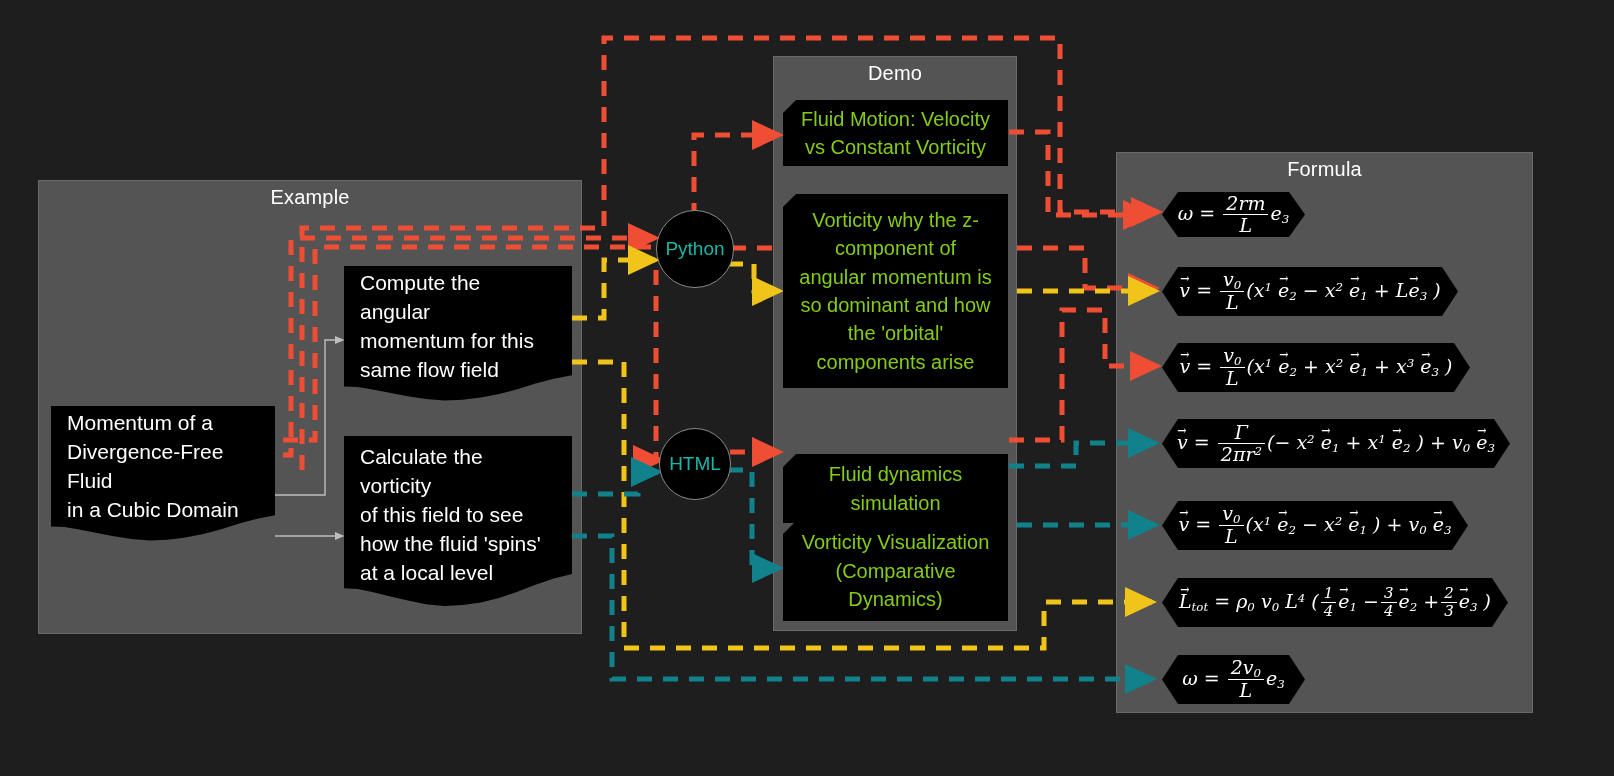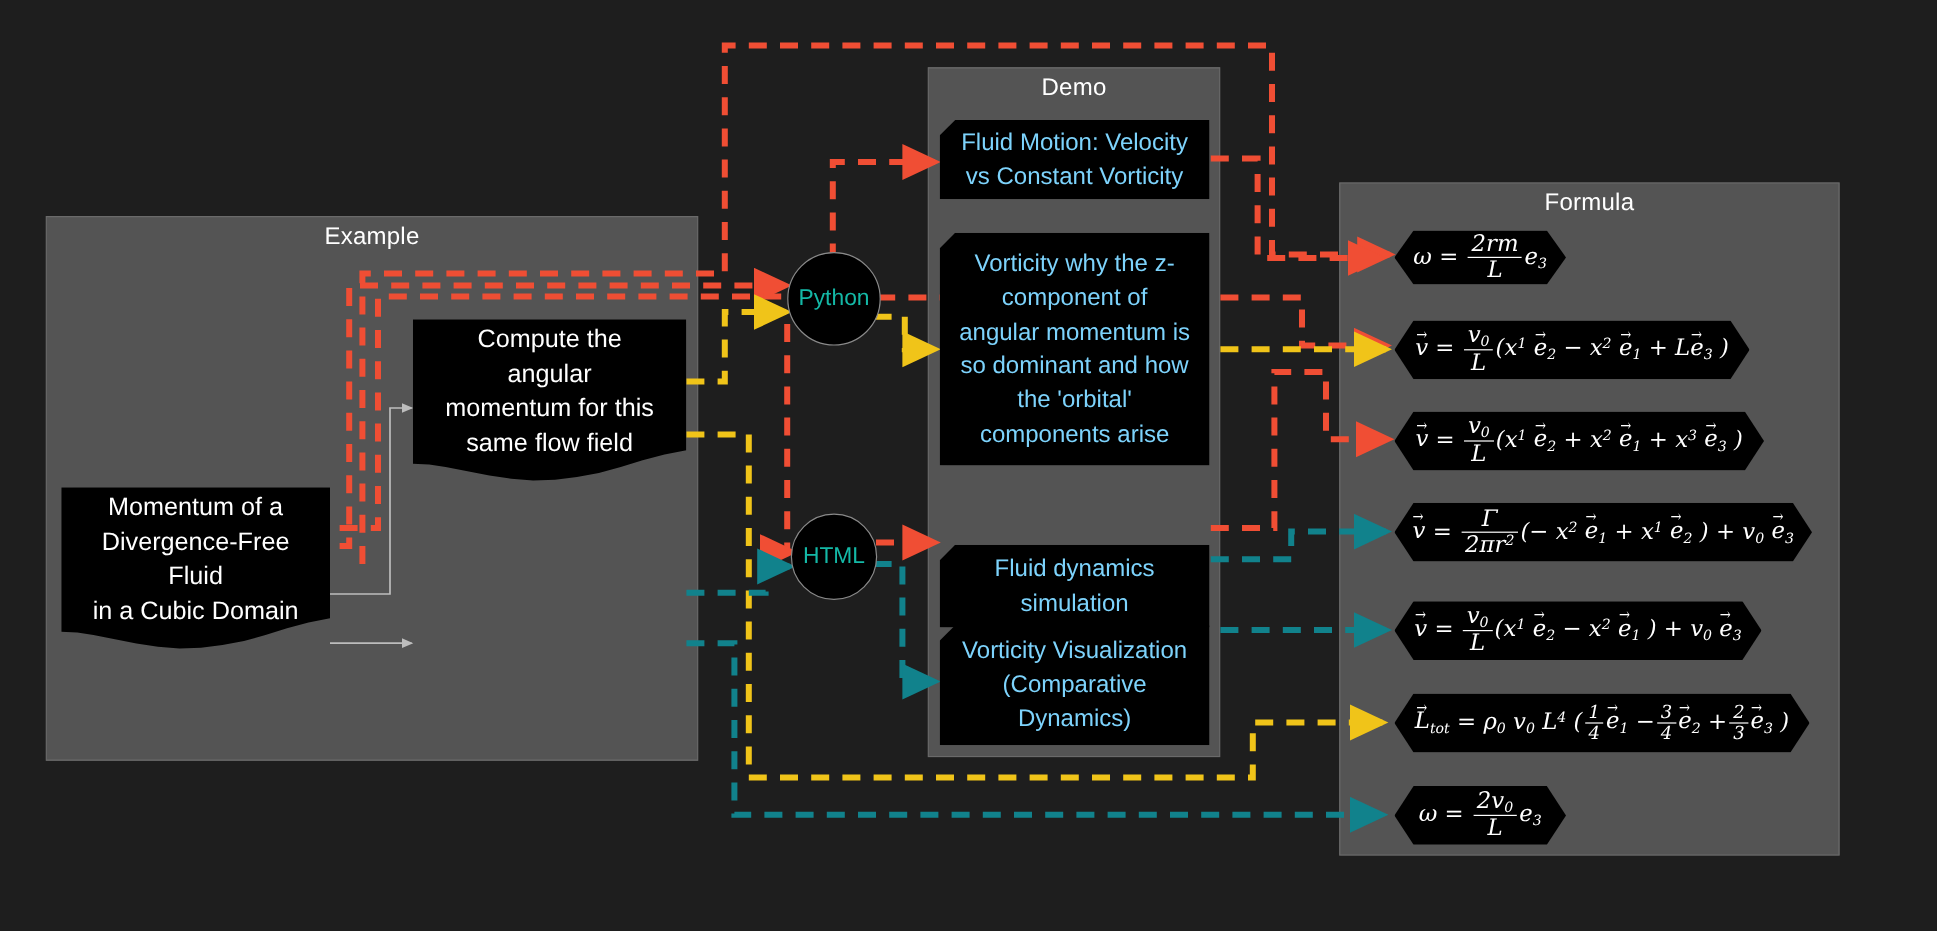--- a/index.html
+++ b/index.html
@@ -11,36 +11,36 @@
   .canvas{position:absolute;inset:0;background:#1e1e1e;}
   svg.wires{position:absolute;left:0;top:0;width:1614px;height:776px;overflow:visible;}
   .panel{position:absolute;background:#545454;box-shadow:0 0 0 1px #6a6a6a inset;}
   .panel-title{
     position:absolute;top:6px;left:0;width:100%;text-align:center;
     font-size:20px;color:#ffffff;letter-spacing:.2px;
   }
   
   .doc-card{
     position:absolute;background:#000;color:#fff;
-    display:flex;align-items:center;justify-content:center;text-align:center;
+    display:flex;align-items:center;justify-content:center;text-align:left;
     font-size:21px;line-height:1.38;
     padding:16px 16px 34px 16px;
     box-sizing:border-box;
     -webkit-clip-path:polygon(0% 0%,100% 0%,100% 78%,
         92% 80.5%,84% 84%,76% 88%,68% 91.5%,60% 94%,52% 95.5%,44% 96%,
         36% 95%,28% 93%,20% 90.5%,12% 88%,6% 86.5%,0% 86%);
     clip-path:polygon(0% 0%,100% 0%,100% 78%,
         92% 80.5%,84% 84%,76% 88%,68% 91.5%,60% 94%,52% 95.5%,44% 96%,
         36% 95%,28% 93%,20% 90.5%,12% 88%,6% 86.5%,0% 86%);
     filter:drop-shadow(2px 3px 3px rgba(0,0,0,.55));
   }
   .doc-card > span{display:block;}
   
   .demo-card{
-    position:absolute;background:#000;color:#7dd3fc;
+    position:absolute;background:#000;color:#84cc16;
     display:flex;align-items:center;justify-content:center;text-align:center;
     font-size:20px;line-height:1.42;
     padding:8px 12px;box-sizing:border-box;
     -webkit-clip-path:polygon(13px 0,100% 0,100% 100%,0 100%,0 13px);
     clip-path:polygon(13px 0,100% 0,100% 100%,0 100%,0 13px);
     filter:drop-shadow(2px 3px 3px rgba(0,0,0,.5));
   }
   
   .hex{
     position:absolute;background:#000;color:#fff;
@@ -158,20 +158,28 @@
   </div>
 
   <div class="doc-card" style="left:344px;top:266px;width:228px;height:140px;">
     <span>
       <span>Compute the angular</span><br>
       <span>momentum for this</span><br>
       <span>same flow field</span>
     </span>
   </div>
 
+  <div class="doc-card" style="left:344px;top:436px;width:228px;height:177px;">
+    <span>
+      <span>Calculate the vorticity</span><br>
+      <span>of this field to see</span><br>
+      <span>how the fluid 'spins'</span><br>
+      <span>at a local level</span>
+    </span>
+  </div>
 
   <div class="circle" style="left:656px;top:210px;width:76px;height:76px;">
     <span>Python</span>
   </div>
   <div class="circle" style="left:659px;top:428px;width:70px;height:70px;">
     <span>HTML</span>
   </div>
 
   <div class="demo-card" style="left:783px;top:100px;width:225px;height:66px;">
     <span>

